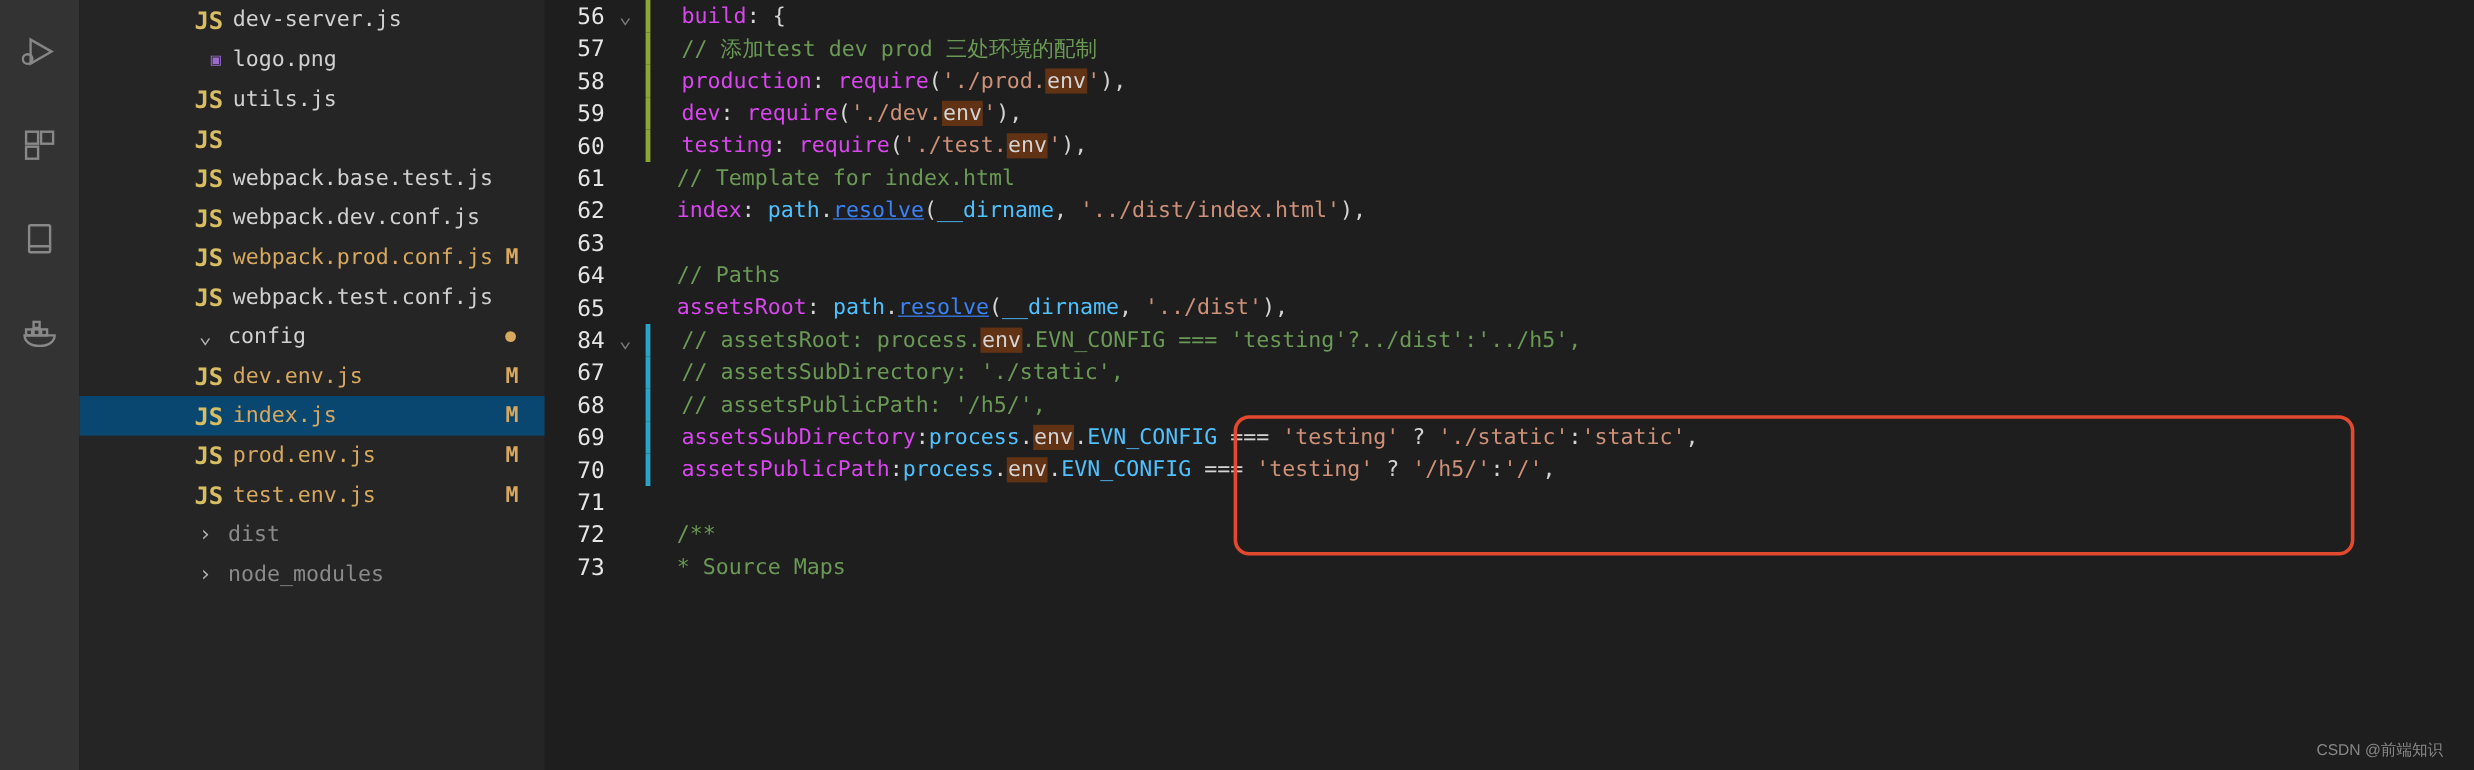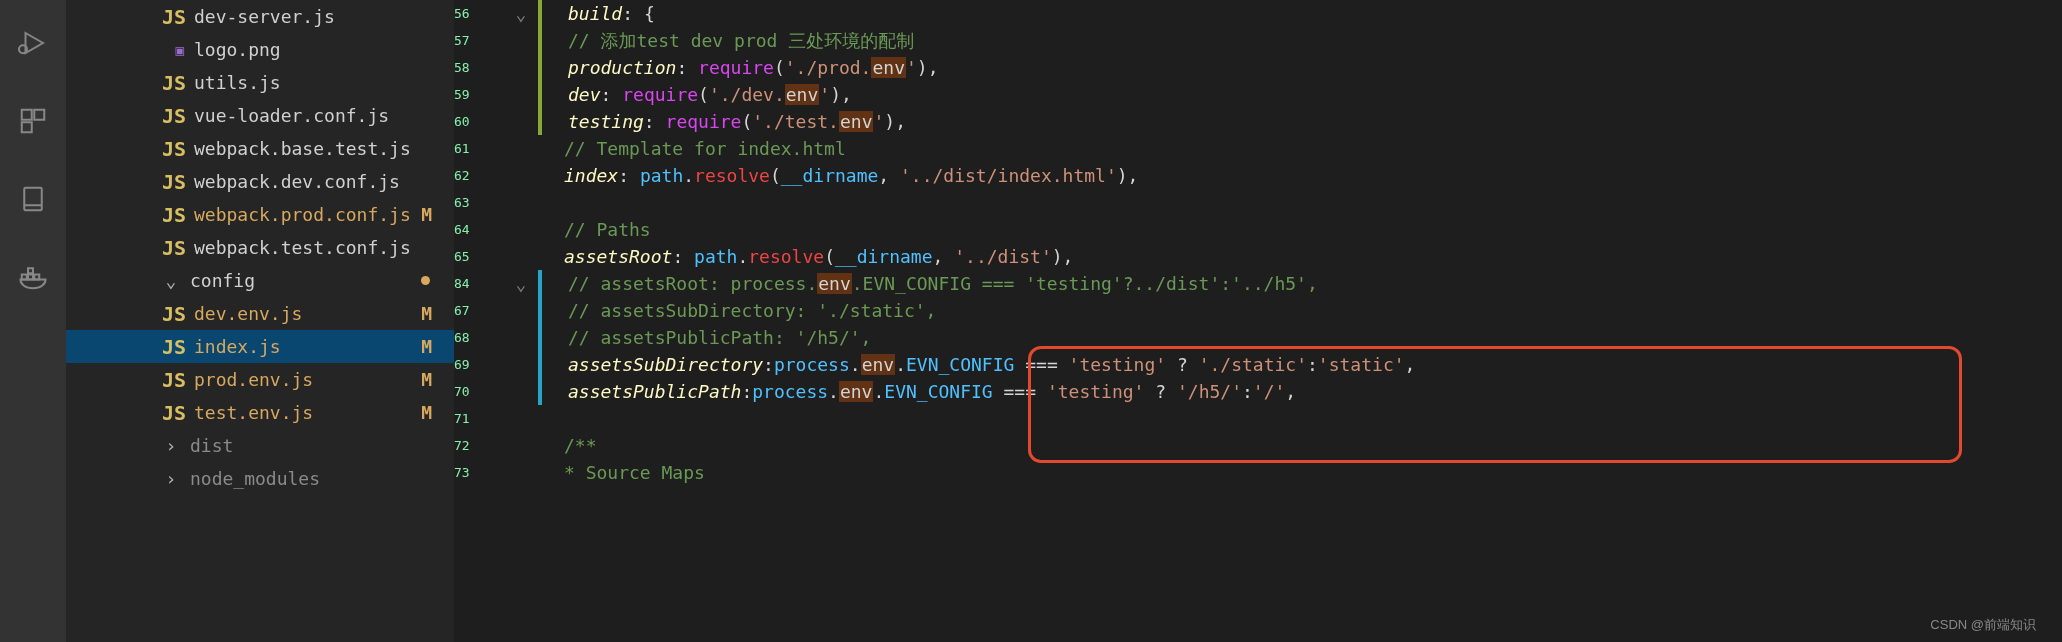--- a/index.html
+++ b/index.html
@@ -16,27 +16,27 @@
   .tree-row .chev{width:18px;text-align:center;color:#b0b0b0;}
   .tree-row .name{flex:1;white-space:nowrap;}
   .tree-row .status{position:absolute;right:22px;color:#d7a85e;font-weight:600;}
   .tree-row .dot{position:absolute;right:24px;width:9px;height:9px;border-radius:50%;background:#d7a85e;}
   .tree-row.mod{color:#d7a85e;}
   .tree-row.dim{color:#8a8a8a;}
   
   .editor{flex:1;display:flex;background:#1e1e1e;position:relative;}
   .glyph{width:12px;}
   .ln{display:flex;height:27px;align-items:center;}
-  .ln .num{width:50px;color:#86efac;font-size:13px;}
+  .ln .num{width:50px;text-align:right;color:#e5e5e5;font-size:19px;}
   .ln .fld{width:34px;text-align:center;color:#7a7a7a;}
   .ln .txt{flex:1;}
   .lmod{border-left:4px solid #8aa634;}
   .ladd{border-left:4px solid #2aa3c8;} 
-  .c-prop{color:#fef9c3;font-style:italic;}
-  .c-fn{color:#ef4444;}
+  .c-prop{color:#d946ef;}
+  .c-fn{color:#3b82f6;text-decoration:underline;}
   .c-fn2{color:#d946ef;}
   .c-str{color:#ce9178;}
   .c-com{color:#6a9955;}
   .c-pun{color:#d4d4d4;}
   .c-hl{background:#613214;color:#d4d4d4;padding:0 1px;}
   .c-var{color:#4fc1ff;}
   .c-brace{color:#d4d4d4;}
   .highlight-box{position:absolute;left:574px;top:346px;width:928px;height:111px;border:3px solid #e2492f;border-radius:13px;pointer-events:none;}
   .watermark{position:absolute;right:26px;bottom:8px;color:#888;font-size:13px;font-family:sans-serif;}
 </style>
@@ -76,21 +76,20 @@
       <div class="tree-row" style="padding-left: 96px;">
         <span class="img-badge">▣</span>
         <span class="name">logo.png</span>
       </div>
       <div class="tree-row" style="padding-left: 96px;">
         <span class="js-badge">JS</span>
         <span class="name">utils.js</span>
       </div>
       <div class="tree-row" style="padding-left: 96px;">
         <span class="js-badge">JS</span>
-        <span class="name">vue-loader.conf.js</span>
       </div>
       <div class="tree-row" style="padding-left: 96px;">
         <span class="js-badge">JS</span>
         <span class="name">webpack.base.test.js</span>
       </div>
       <div class="tree-row" style="padding-left: 96px;">
         <span class="js-badge">JS</span>
         <span class="name">webpack.dev.conf.js</span>
       </div>
       <div class="tree-row mod" style="padding-left: 96px;">

